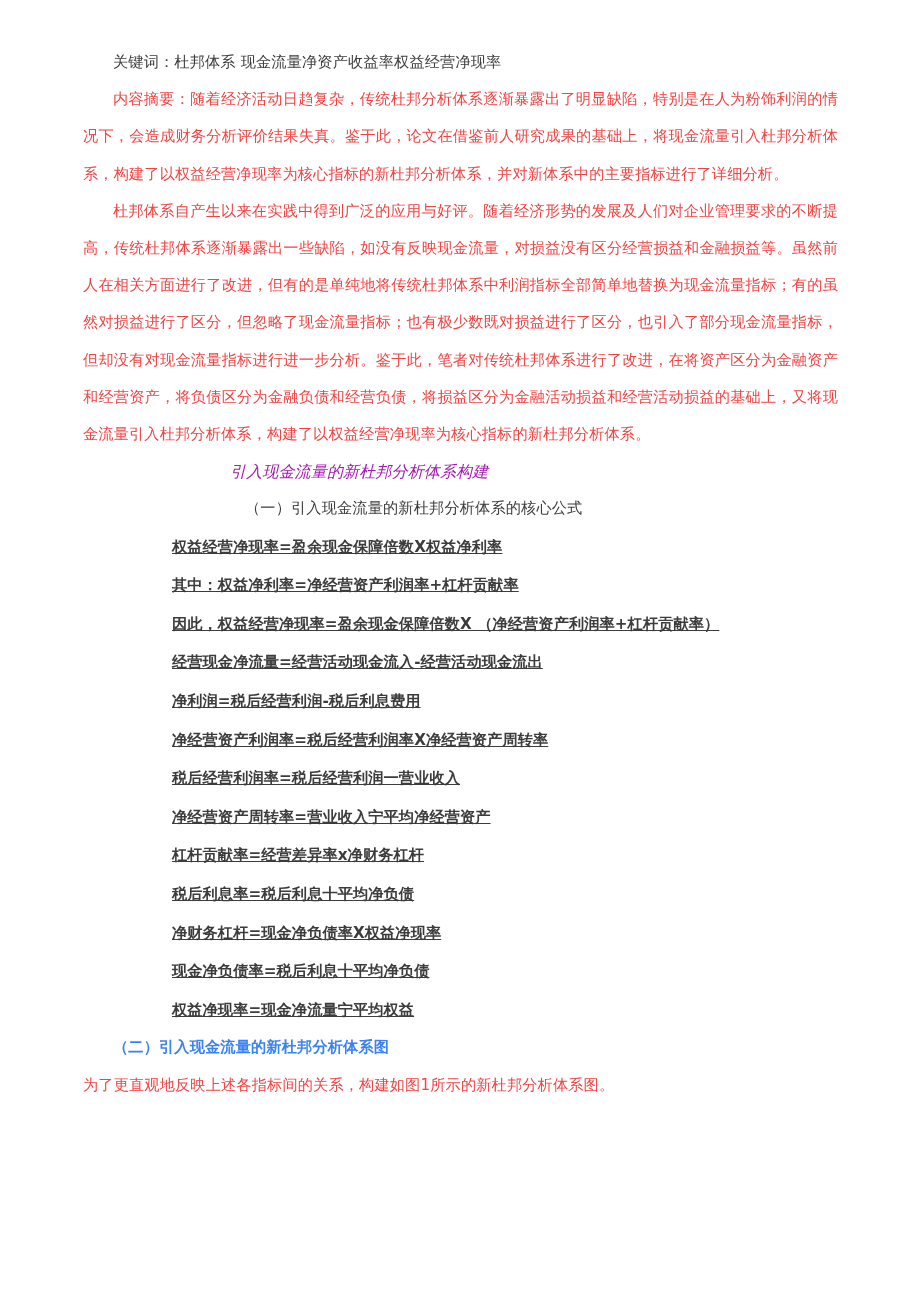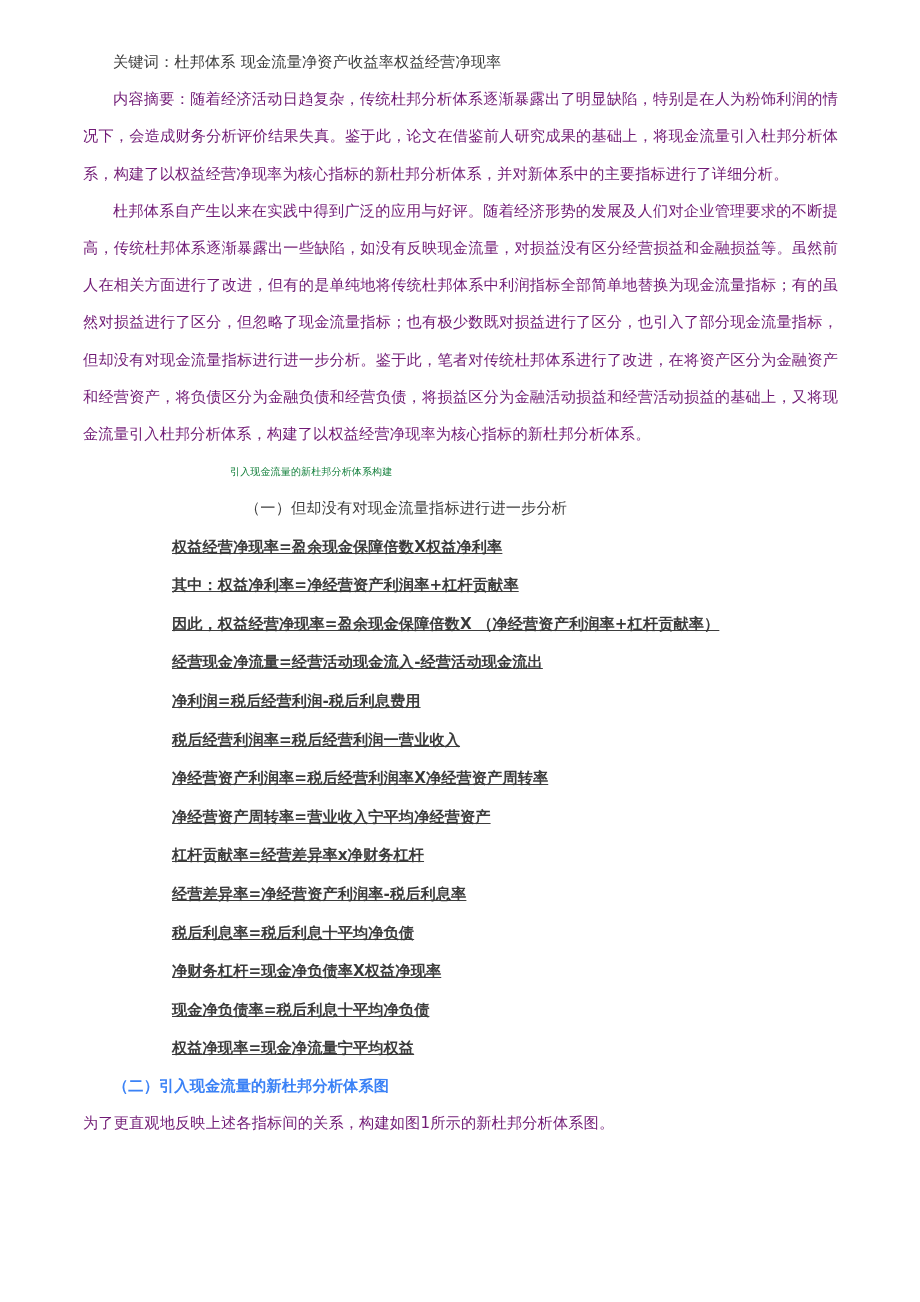--- a/index.html
+++ b/index.html
@@ -31,43 +31,44 @@
 
   
   .para {
     font-size: 15.2px;
     line-height: 37.2px;
     letter-spacing: 0.15px;
     text-align: justify;
     text-justify: inter-ideograph;
     text-indent: 30px;
     margin: 0 0 0 0;
-    color: #701a75;
+    color: #ef4444;
     word-break: break-all;
   }
   .para.no-indent { text-indent: 0; }
 
   
   .kw-line {
     font-size: 15.2px;
     line-height: 37.2px;
     letter-spacing: 0.15px;
     text-indent: 30px;
     color: #3c3c3c;
     white-space: nowrap;
   }
 
   
   .heading-1 {
-    font-size: 10px;
+    font-size: 16px;
     line-height: 37.2px;
     letter-spacing: 0.15px;
     padding-left: 147px;
-    color: #15803d;
+    color: #a21caf;
     white-space: nowrap;
+    font-style: italic;
   }
   .heading-2 {
     font-size: 15.2px;
     line-height: 37.2px;
     letter-spacing: 0.15px;
     padding-left: 162px;
     color: #3c3c3c;
     white-space: nowrap;
   }
   .heading-sub {
@@ -100,37 +101,36 @@
   <div class="content">
 
     <div class="kw-line">关键词：杜邦体系 现金流量净资产收益率权益经营净现率</div>
 
     <p class="para">内容摘要：随着经济活动日趋复杂，传统杜邦分析体系逐渐暴露出了明显缺陷，特别是在人为粉饰利润的情况下，会造成财务分析评价结果失真。鉴于此，论文在借鉴前人研究成果的基础上，将现金流量引入杜邦分析体系，构建了以权益经营净现率为核心指标的新杜邦分析体系，并对新体系中的主要指标进行了详细分析。</p>
 
     <p class="para">杜邦体系自产生以来在实践中得到广泛的应用与好评。随着经济形势的发展及人们对企业管理要求的不断提高，传统杜邦体系逐渐暴露出一些缺陷，如没有反映现金流量，对损益没有区分经营损益和金融损益等。虽然前人在相关方面进行了改进，但有的是单纯地将传统杜邦体系中利润指标全部简单地替换为现金流量指标；有的虽然对损益进行了区分，但忽略了现金流量指标；也有极少数既对损益进行了区分，也引入了部分现金流量指标，但却没有对现金流量指标进行进一步分析。鉴于此，笔者对传统杜邦体系进行了改进，在将资产区分为金融资产和经营资产，将负债区分为金融负债和经营负债，将损益区分为金融活动损益和经营活动损益的基础上，又将现金流量引入杜邦分析体系，构建了以权益经营净现率为核心指标的新杜邦分析体系。</p>
 
     <div class="heading-1">引入现金流量的新杜邦分析体系构建</div>
 
-    <div class="heading-2">（一）但却没有对现金流量指标进行进一步分析</div>
+    <div class="heading-2">（一）引入现金流量的新杜邦分析体系的核心公式</div>
 
     <div class="formula-block">
       <div class="formula">权益经营净现率=盈余现金保障倍数X权益净利率</div>
       <div class="formula">其中：权益净利率=净经营资产利润率+杠杆贡献率</div>
       <div class="formula">因此，权益经营净现率=盈余现金保障倍数X （净经营资产利润率+杠杆贡献率）</div>
     </div>
 
 
     <div class="formula-block">
       <div class="formula">经营现金净流量=经营活动现金流入-经营活动现金流出</div>
       <div class="formula">净利润=税后经营利润-税后利息费用</div>
+      <div class="formula">净经营资产利润率=税后经营利润率X净经营资产周转率</div>
       <div class="formula">税后经营利润率=税后经营利润一营业收入</div>
-      <div class="formula">净经营资产利润率=税后经营利润率X净经营资产周转率</div>
       <div class="formula">净经营资产周转率=营业收入宁平均净经营资产</div>
       <div class="formula">杠杆贡献率=经营差异率x净财务杠杆</div>
-      <div class="formula">经营差异率=净经营资产利润率-税后利息率</div>
       <div class="formula">税后利息率=税后利息十平均净负债</div>
       <div class="formula">净财务杠杆=现金净负债率X权益净现率</div>
       <div class="formula">现金净负债率=税后利息十平均净负债</div>
       <div class="formula">权益净现率=现金净流量宁平均权益</div>
     </div>
 
     <div class="heading-sub">（二）引入现金流量的新杜邦分析体系图</div>
 
     <p class="para no-indent">为了更直观地反映上述各指标间的关系，构建如图1所示的新杜邦分析体系图。</p>
 

